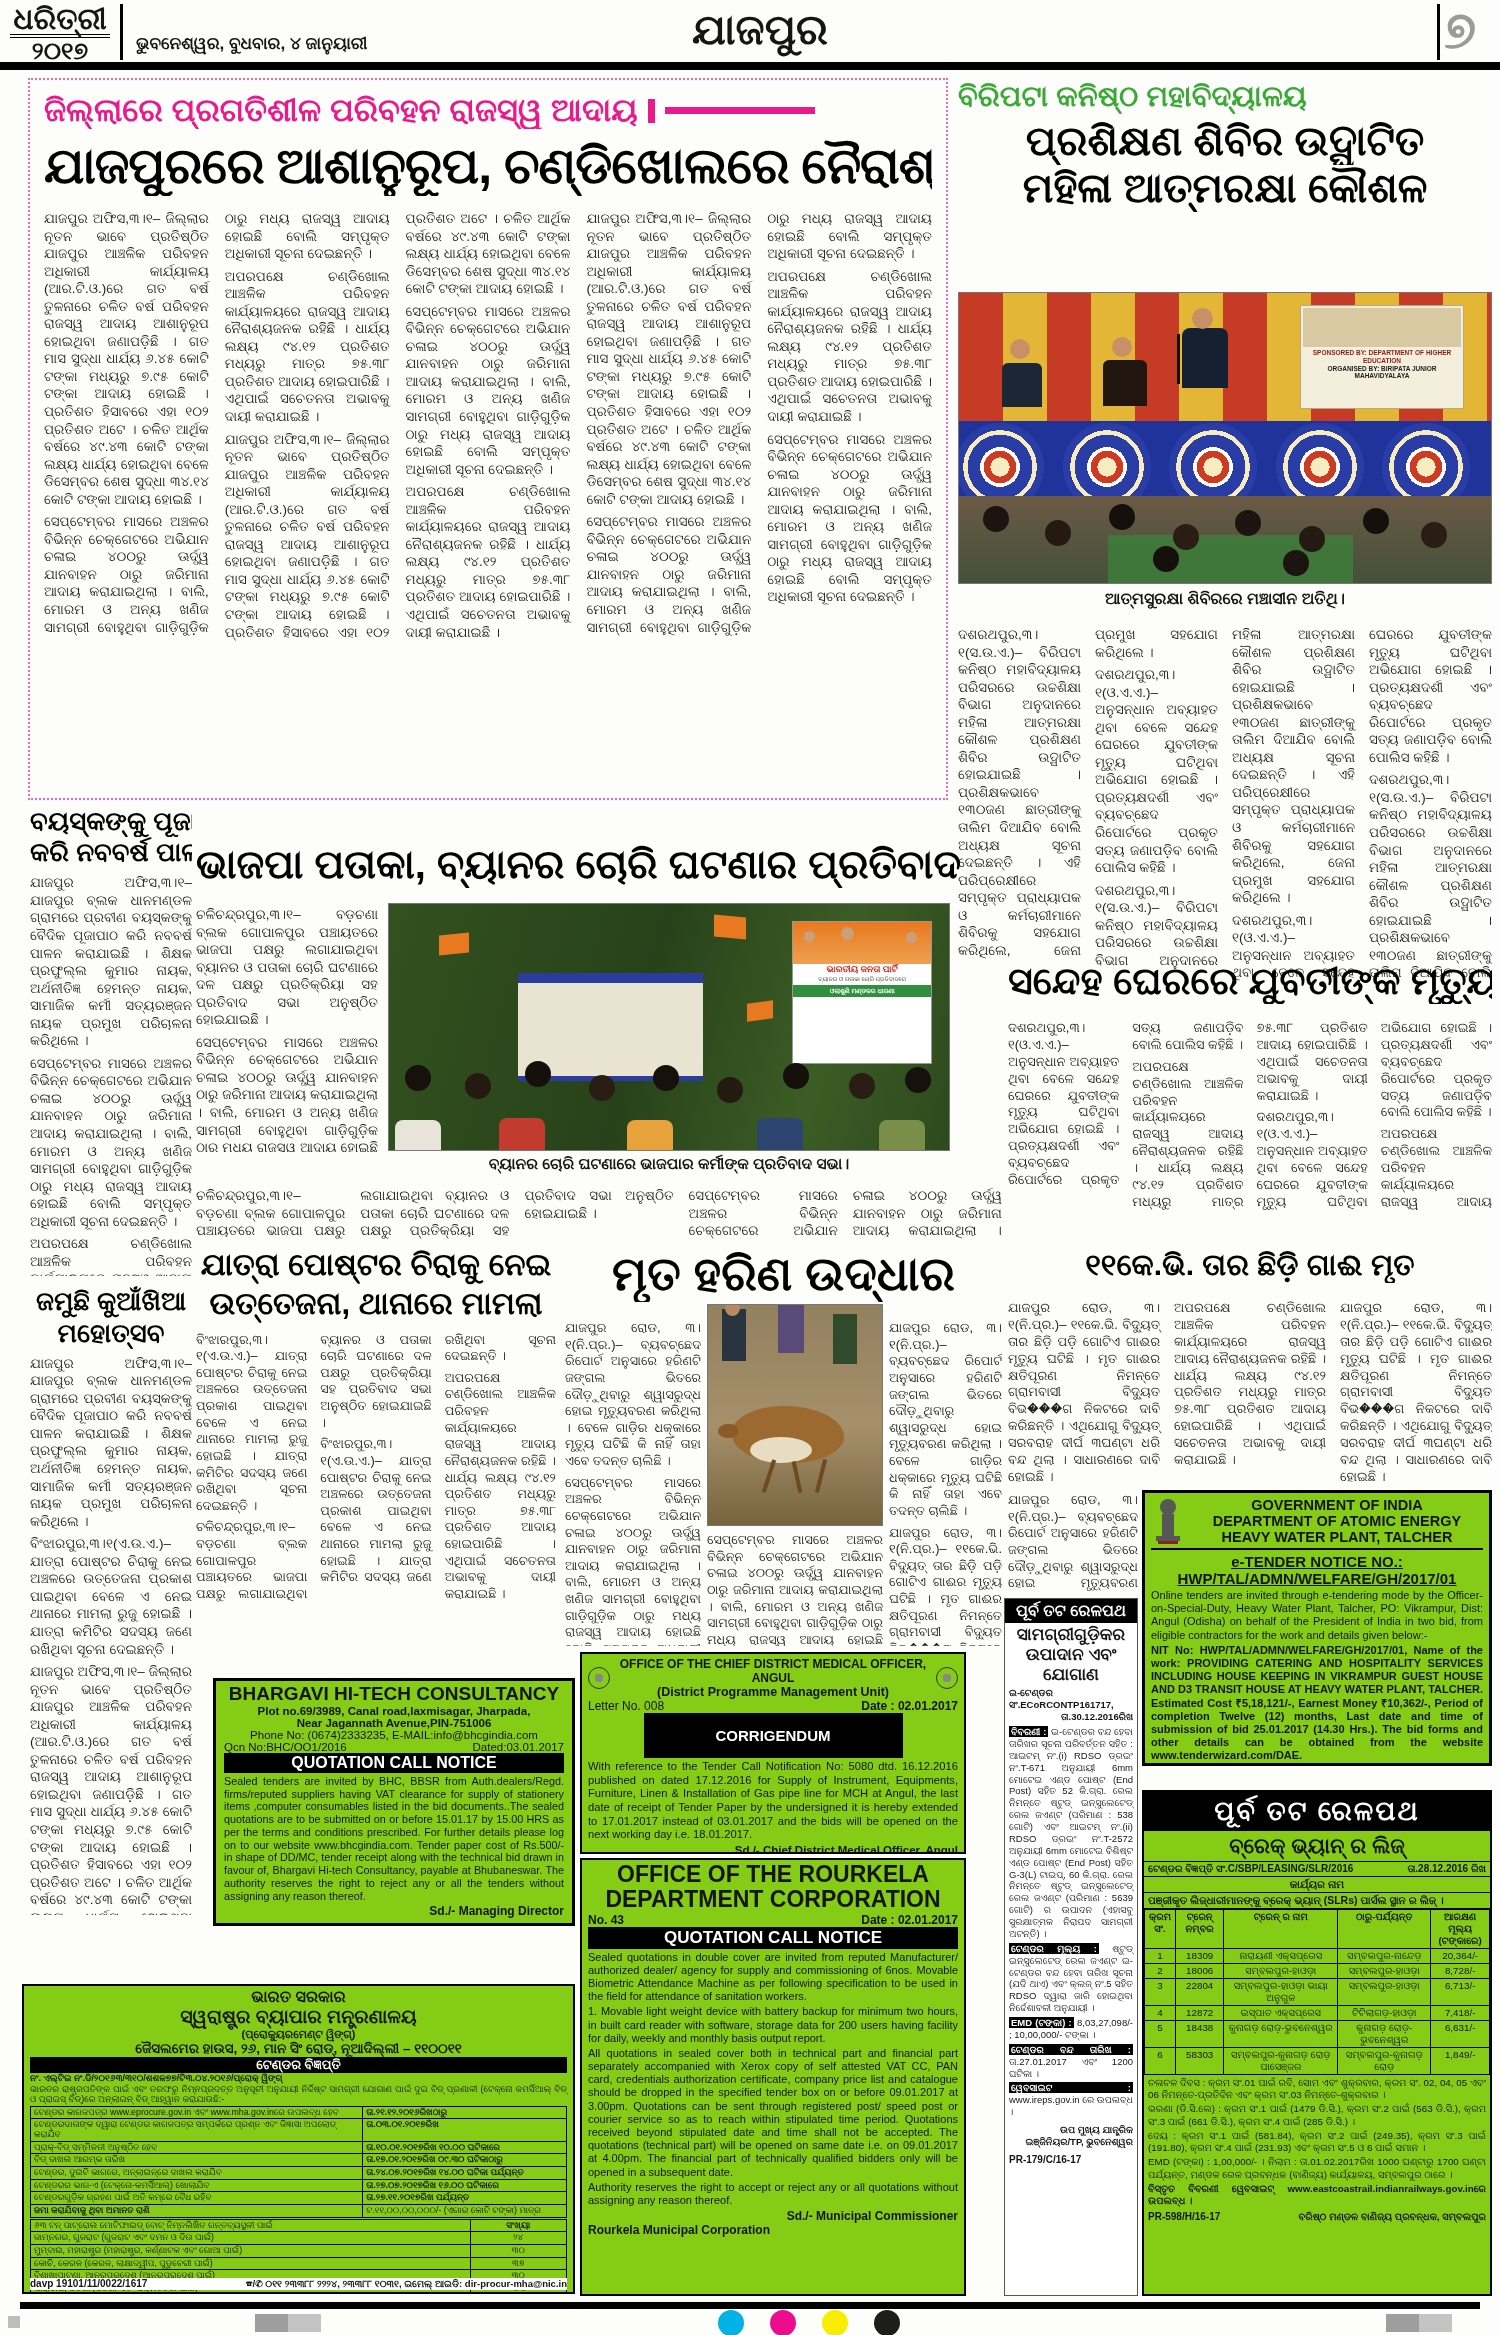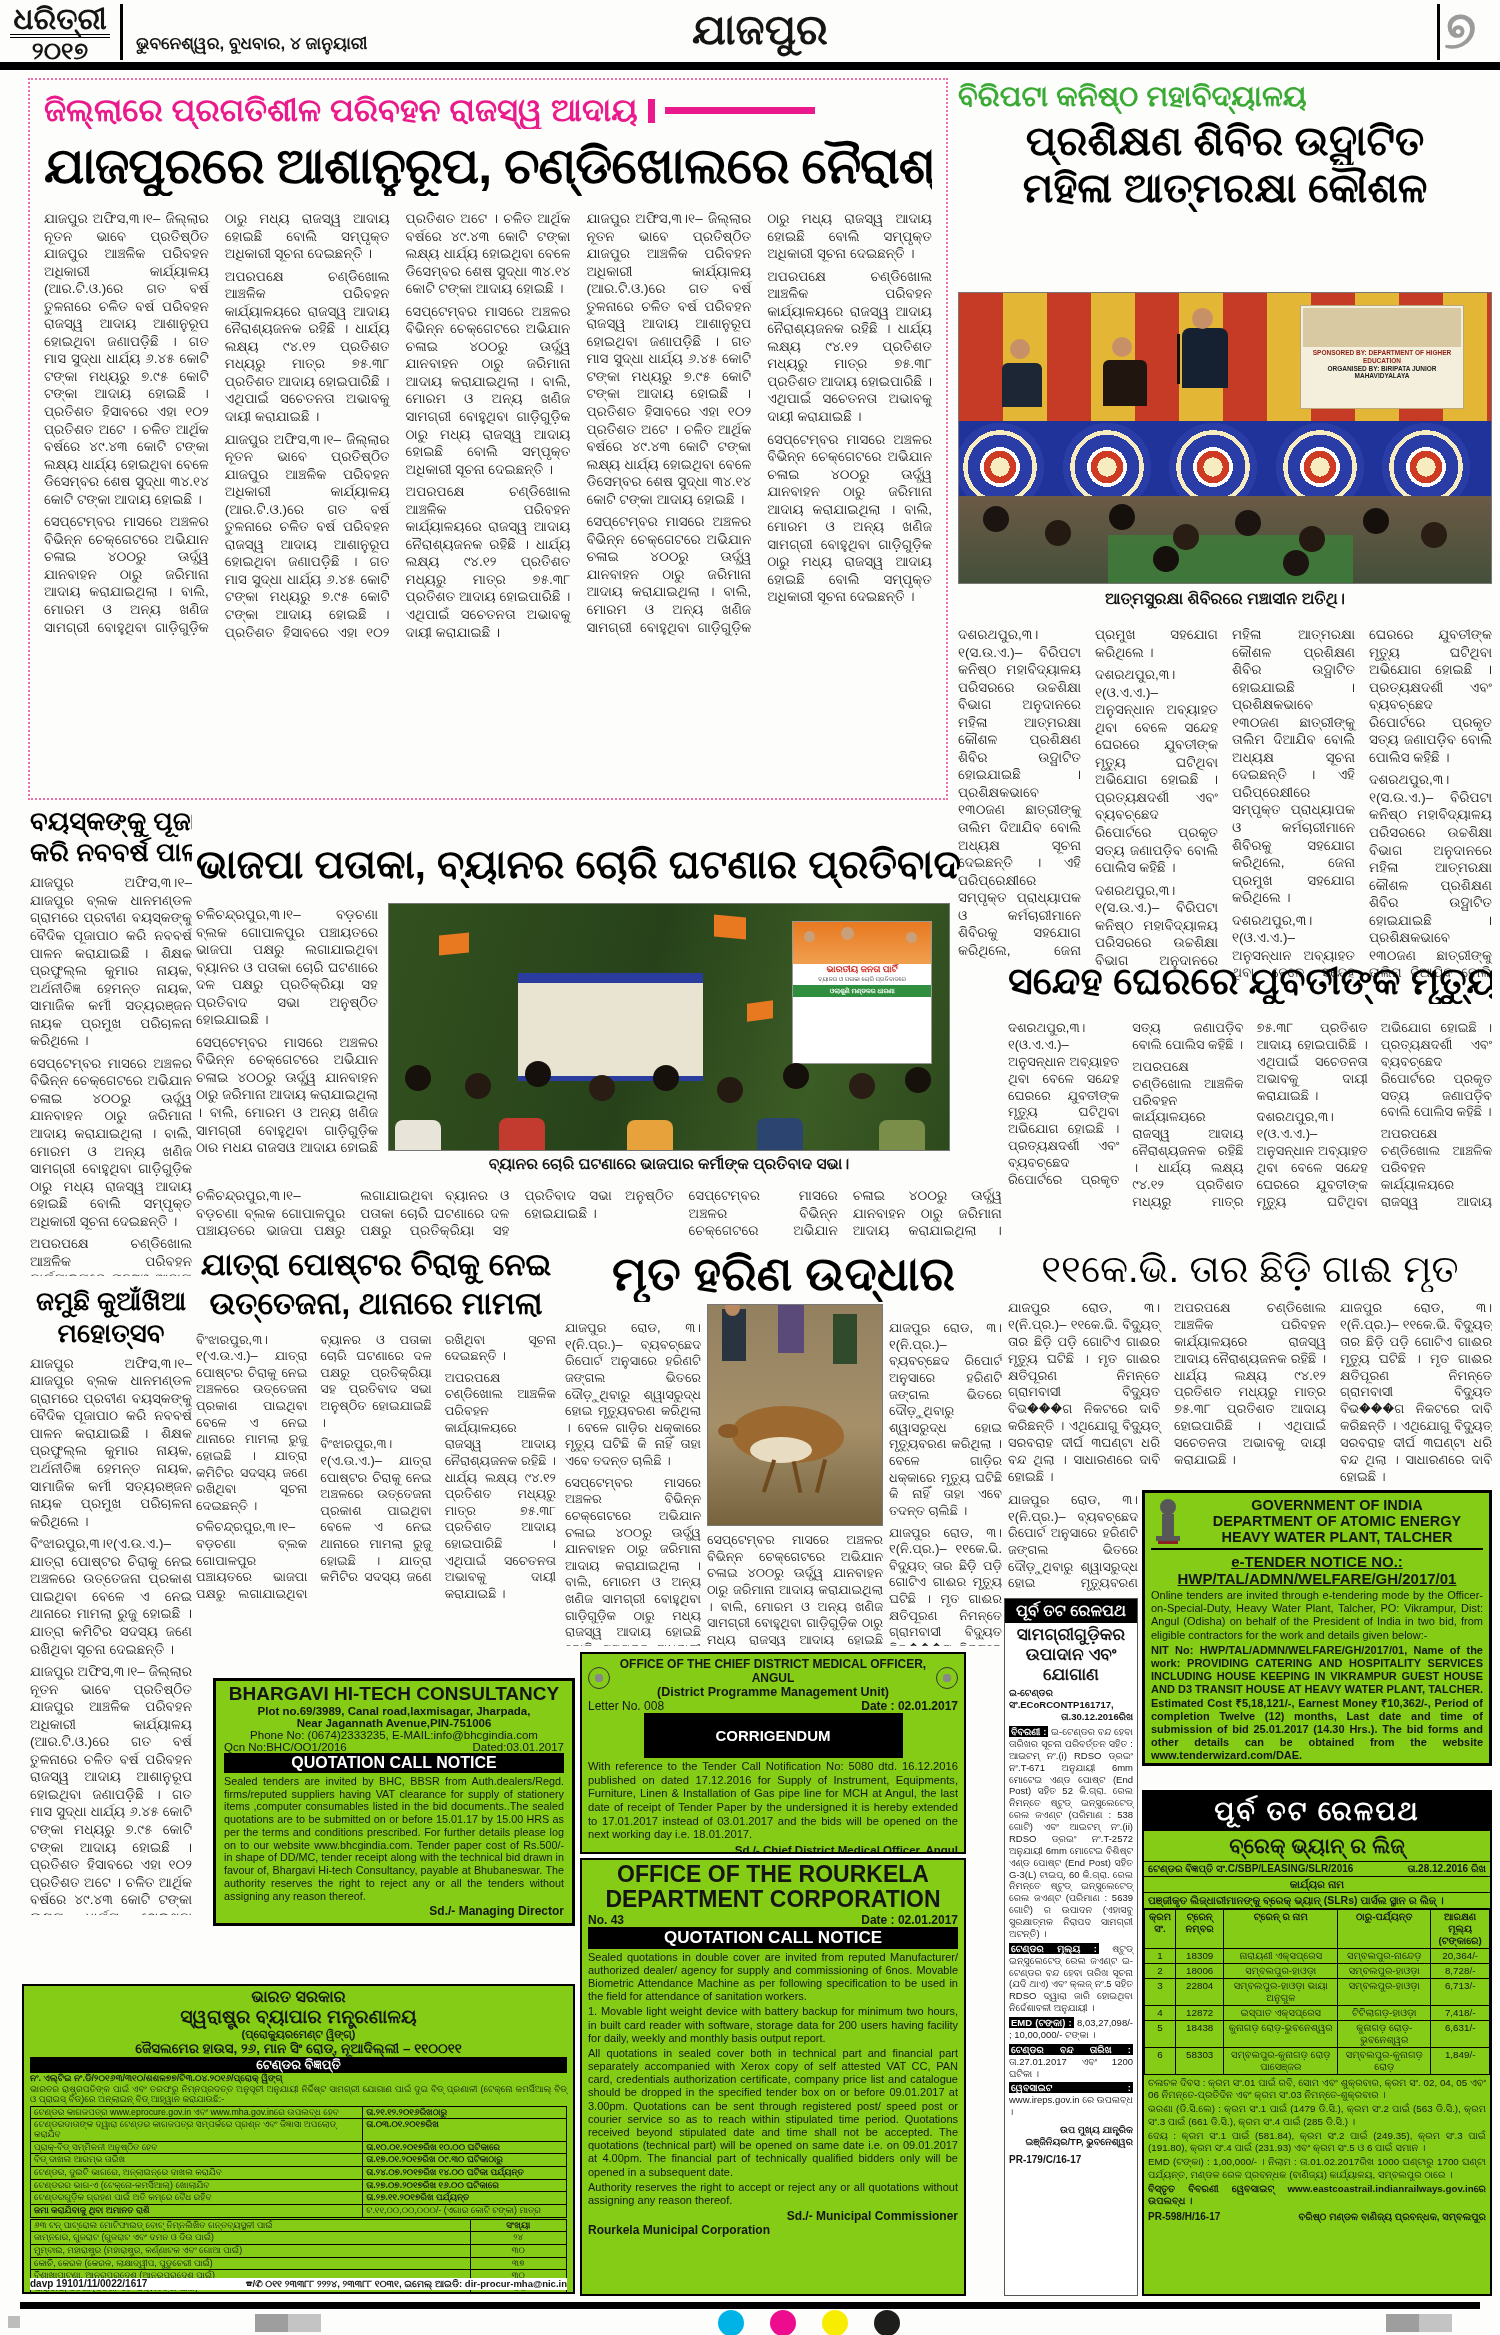--- a/index.html
+++ b/index.html
@@ -204,21 +204,21 @@
   <div class="abs bodytxt" style="left:324px;top:74px;width:113px;height:326px;font-size:12.8px">
     <p>ଯାଜପୁର ରୋଡ, ୩।୧(ନି.ପ୍ର.)– ବ୍ୟବଚ୍ଛେଦ ରିପୋର୍ଟ ଅନୁସାରେ ହରିଣଟି ଜଙ୍ଗଲ ଭିତରେ ଦୌଡ଼ୁଥିବାରୁ ଶ୍ୱାସରୁଦ୍ଧ ହୋଇ ମୃତ୍ୟୁବରଣ କରିଥିଲା । ବେଳେ ଗାଡ଼ିର ଧକ୍କାରେ ମୃତ୍ୟୁ ଘଟିଛି କି ନାହିଁ ତାହା ଏବେ ତଦନ୍ତ ଚାଲିଛି ।</p>
     <p>ଯାଜପୁର ରୋଡ, ୩।୧(ନି.ପ୍ର.)– ୧୧କେ.ଭି. ବିଦ୍ୟୁତ୍ ତାର ଛିଡ଼ି ପଡ଼ି ଗୋଟିଏ ଗାଈର ମୃତ୍ୟୁ ଘଟିଛି । ମୃତ ଗାଈର କ୍ଷତିପୂରଣ ନିମନ୍ତେ ଗ୍ରାମବାସୀ ବିଦ୍ୟୁତ ବିଭ���ଗ ନିକଟରେ ଦାବି କରିଛନ୍ତି । ଏଥିଯୋଗୁ ବିଦ୍ୟୁତ୍ ସରବରାହ ଦୀର୍ଘ ୩ଘଣ୍ଟା ଧରି ବନ୍ଦ ଥିଲା । ସାଧାରଣରେ ଦାବି ହୋଇଛି ।</p>
   </div>
   <div class="abs bodytxt" style="left:142px;top:286px;width:176px;height:114px;font-size:12.8px">
     <p>ସେପ୍ଟେମ୍ବର ମାସରେ ଅଞ୍ଚଳର ବିଭିନ୍ନ ଚେକ୍‌ଗେଟରେ ଅଭିଯାନ ଚଳାଇ ୪୦୦ରୁ ଊର୍ଦ୍ଧ୍ୱ ଯାନବାହନ ଠାରୁ ଜରିମାନା ଆଦାୟ କରାଯାଇଥିଲା । ବାଲି, ମୋରମ ଓ ଅନ୍ୟ ଖଣିଜ ସାମଗ୍ରୀ ବୋହୁଥିବା ଗାଡ଼ିଗୁଡ଼ିକ ଠାରୁ ମଧ୍ୟ ରାଜସ୍ୱ ଆଦାୟ ହୋଇଛି ବୋଲି ସମ୍ପୃକ୍ତ ଅଧିକାରୀ ସୂଚନା ଦେଇଛନ୍ତି ।</p>
   </div>
 </div>
 
 <div class="abs" style="left:1008px;top:1248px;width:484px;height:238px;overflow:hidden">
-  <div class="nw ctr" style="font-size:38px;font-weight:normal;color:#000">୧୧କେ.ଭି. ତାର ଛିଡ଼ି ଗାଈ ମୃତ</div>
+  <div class="nw ctr" style="font-size:30px;font-weight:bold;color:#000">୧୧କେ.ଭି. ତାର ଛିଡ଼ି ଗାଈ ମୃତ</div>
   <div class="abs bodytxt" style="left:0;top:52px;width:484px;height:186px;column-count:3;column-gap:14px;font-size:13px">
     <p>ଯାଜପୁର ରୋଡ, ୩।୧(ନି.ପ୍ର.)– ୧୧କେ.ଭି. ବିଦ୍ୟୁତ୍ ତାର ଛିଡ଼ି ପଡ଼ି ଗୋଟିଏ ଗାଈର ମୃତ୍ୟୁ ଘଟିଛି । ମୃତ ଗାଈର କ୍ଷତିପୂରଣ ନିମନ୍ତେ ଗ୍ରାମବାସୀ ବିଦ୍ୟୁତ ବିଭ���ଗ ନିକଟରେ ଦାବି କରିଛନ୍ତି । ଏଥିଯୋଗୁ ବିଦ୍ୟୁତ୍ ସରବରାହ ଦୀର୍ଘ ୩ଘଣ୍ଟା ଧରି ବନ୍ଦ ଥିଲା । ସାଧାରଣରେ ଦାବି ହୋଇଛି ।</p>
     <p>ଅପରପକ୍ଷେ ଚଣ୍ଡିଖୋଲ ଆଞ୍ଚଳିକ ପରିବହନ କାର୍ଯ୍ୟାଳୟରେ ରାଜସ୍ୱ ଆଦାୟ ନୈରାଶ୍ୟଜନକ ରହିଛି । ଧାର୍ଯ୍ୟ ଲକ୍ଷ୍ୟ ୯୪.୧୨ ପ୍ରତିଶତ ମଧ୍ୟରୁ ମାତ୍ର ୭୫.୩୮ ପ୍ରତିଶତ ଆଦାୟ ହୋଇପାରିଛି । ଏଥିପାଇଁ ସଚେତନତା ଅଭାବକୁ ଦାୟୀ କରାଯାଇଛି ।</p>
     <p>ଯାଜପୁର ରୋଡ, ୩।୧(ନି.ପ୍ର.)– ୧୧କେ.ଭି. ବିଦ୍ୟୁତ୍ ତାର ଛିଡ଼ି ପଡ଼ି ଗୋଟିଏ ଗାଈର ମୃତ୍ୟୁ ଘଟିଛି । ମୃତ ଗାଈର କ୍ଷତିପୂରଣ ନିମନ୍ତେ ଗ୍ରାମବାସୀ ବିଦ୍ୟୁତ ବିଭ���ଗ ନିକଟରେ ଦାବି କରିଛନ୍ତି । ଏଥିଯୋଗୁ ବିଦ୍ୟୁତ୍ ସରବରାହ ଦୀର୍ଘ ୩ଘଣ୍ଟା ଧରି ବନ୍ଦ ଥିଲା । ସାଧାରଣରେ ଦାବି ହୋଇଛି ।</p>
   </div>
 </div>
 
 <div class="abs bodytxt" style="left:1008px;top:1492px;width:130px;height:100px;font-size:12.8px">
   <p>ଯାଜପୁର ରୋଡ, ୩।୧(ନି.ପ୍ର.)– ବ୍ୟବଚ୍ଛେଦ ରିପୋର୍ଟ ଅନୁସାରେ ହରିଣଟି ଜଙ୍ଗଲ ଭିତରେ ଦୌଡ଼ୁଥିବାରୁ ଶ୍ୱାସରୁଦ୍ଧ ହୋଇ ମୃତ୍ୟୁବରଣ କରିଥିଲା । ବେଳେ ଗାଡ଼ିର ଧକ୍କାରେ ମୃତ୍ୟୁ ଘଟିଛି କି ନାହିଁ ତାହା ଏବେ ତଦନ୍ତ ଚାଲିଛି ।</p>
 </div>

